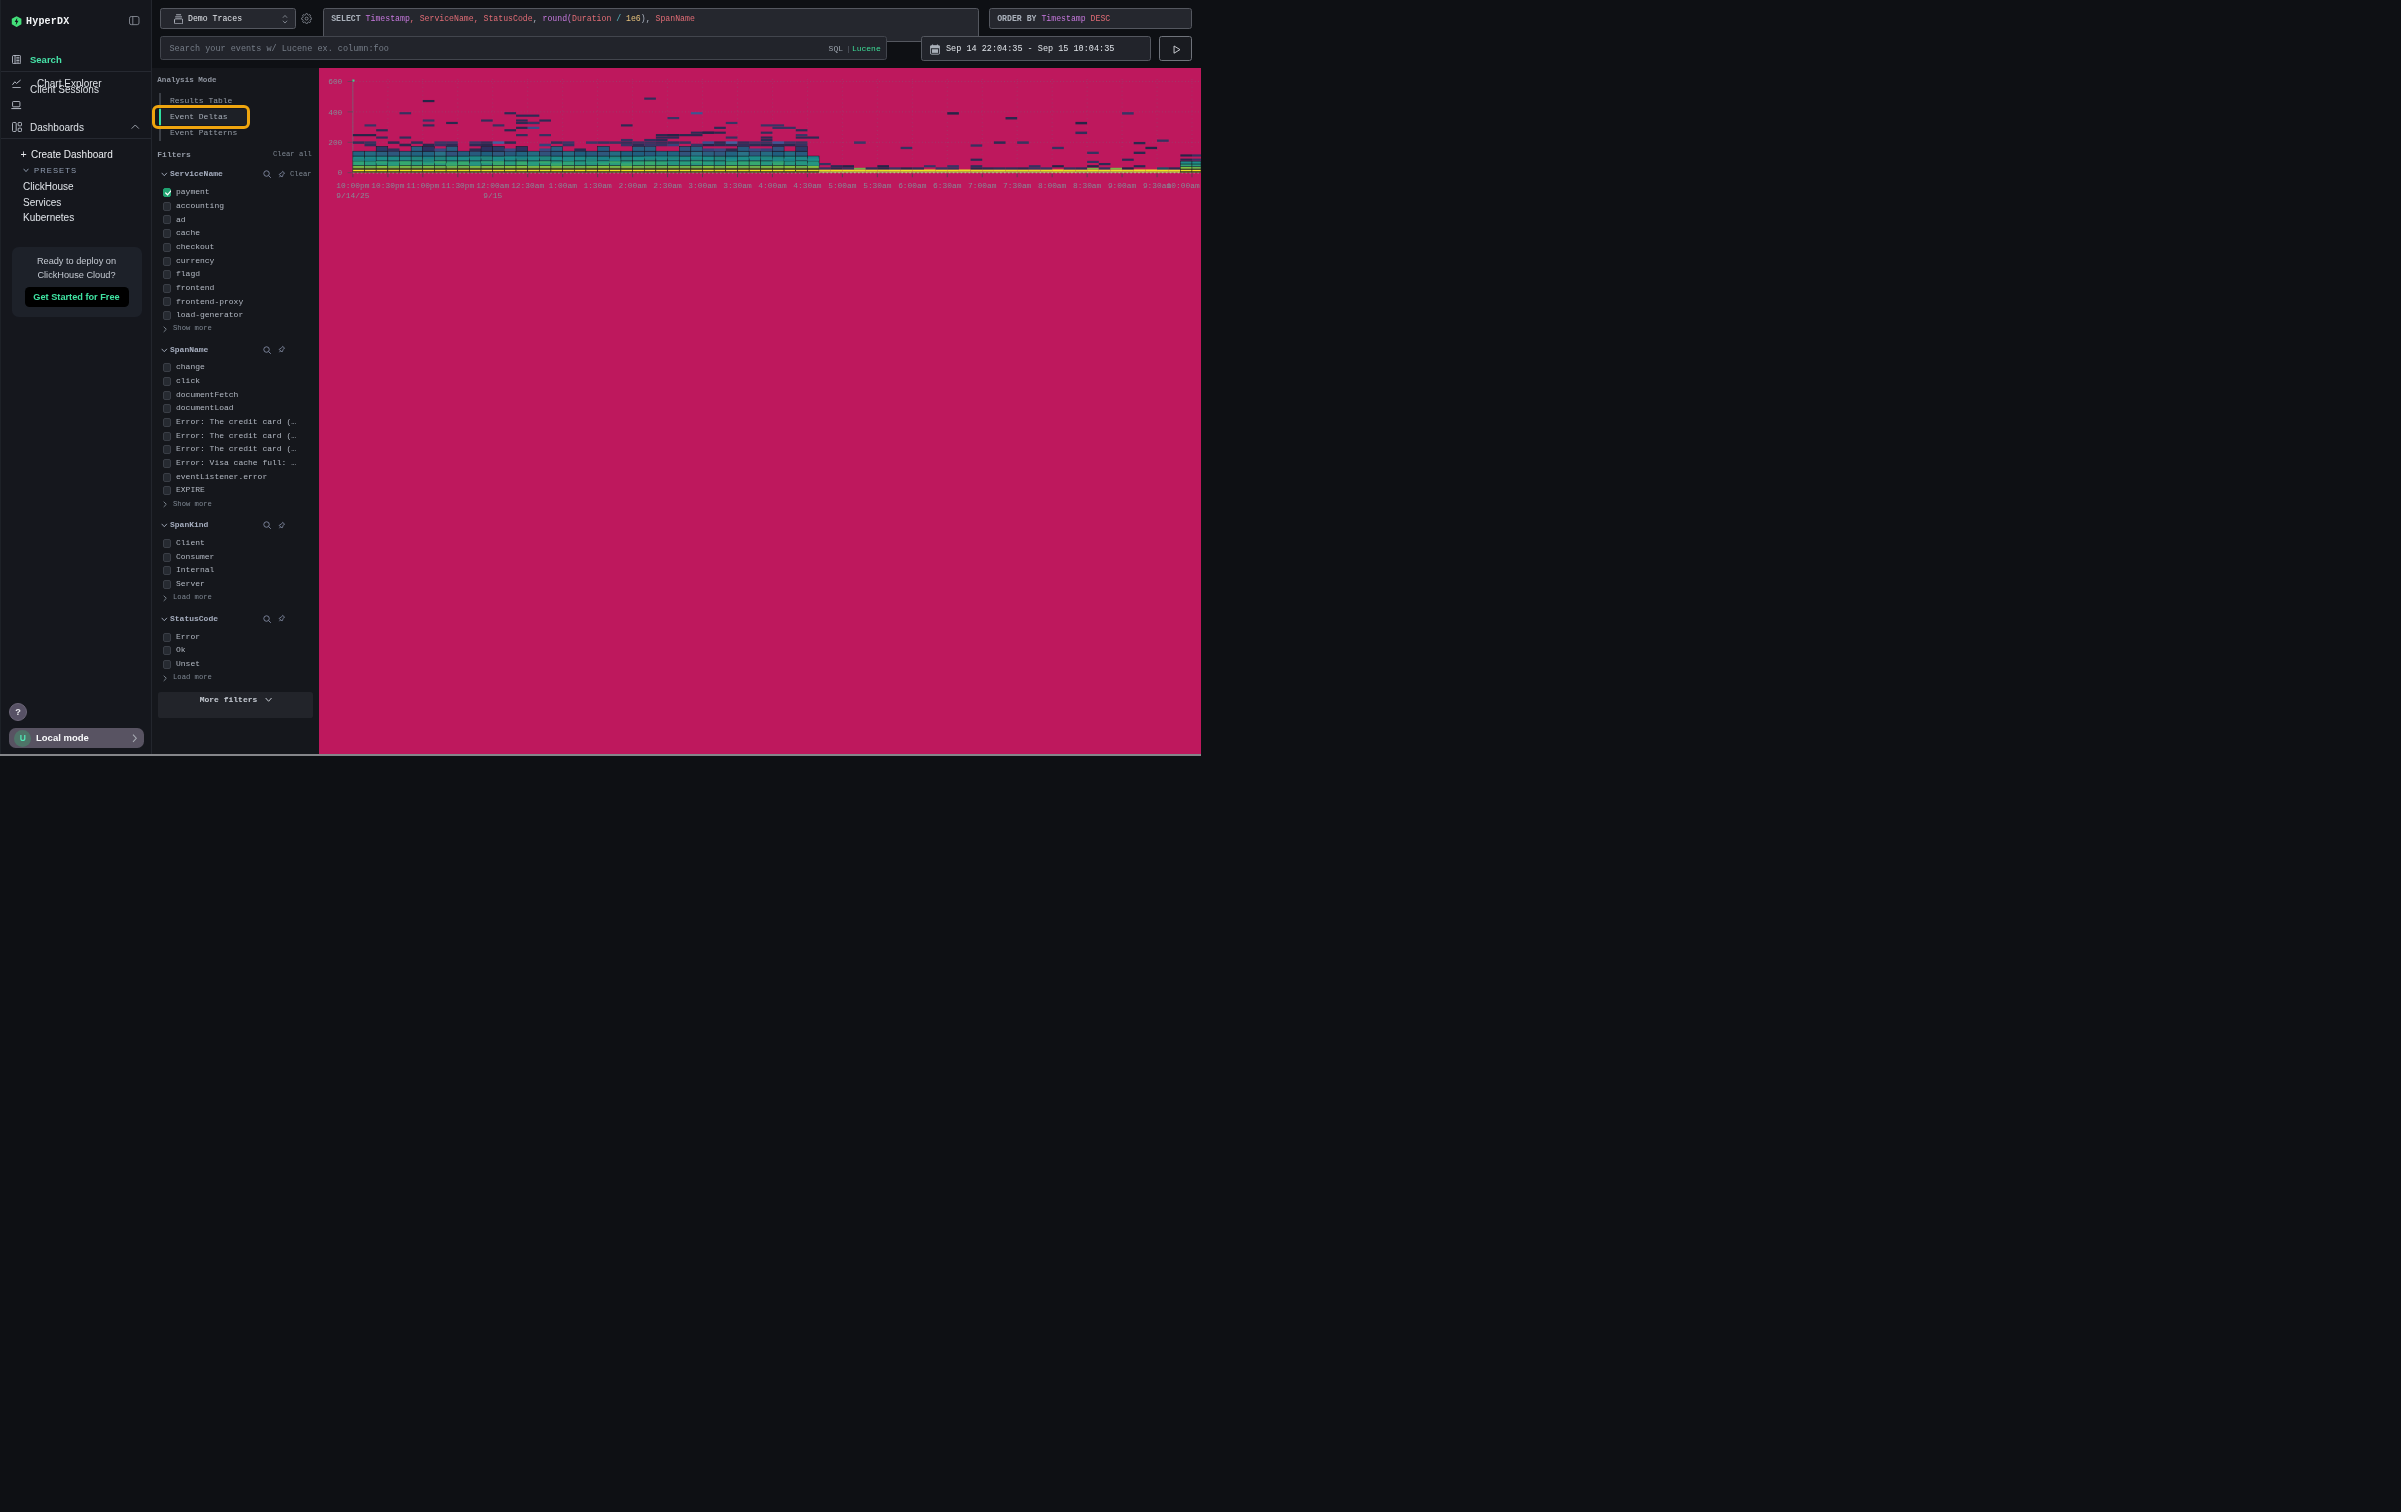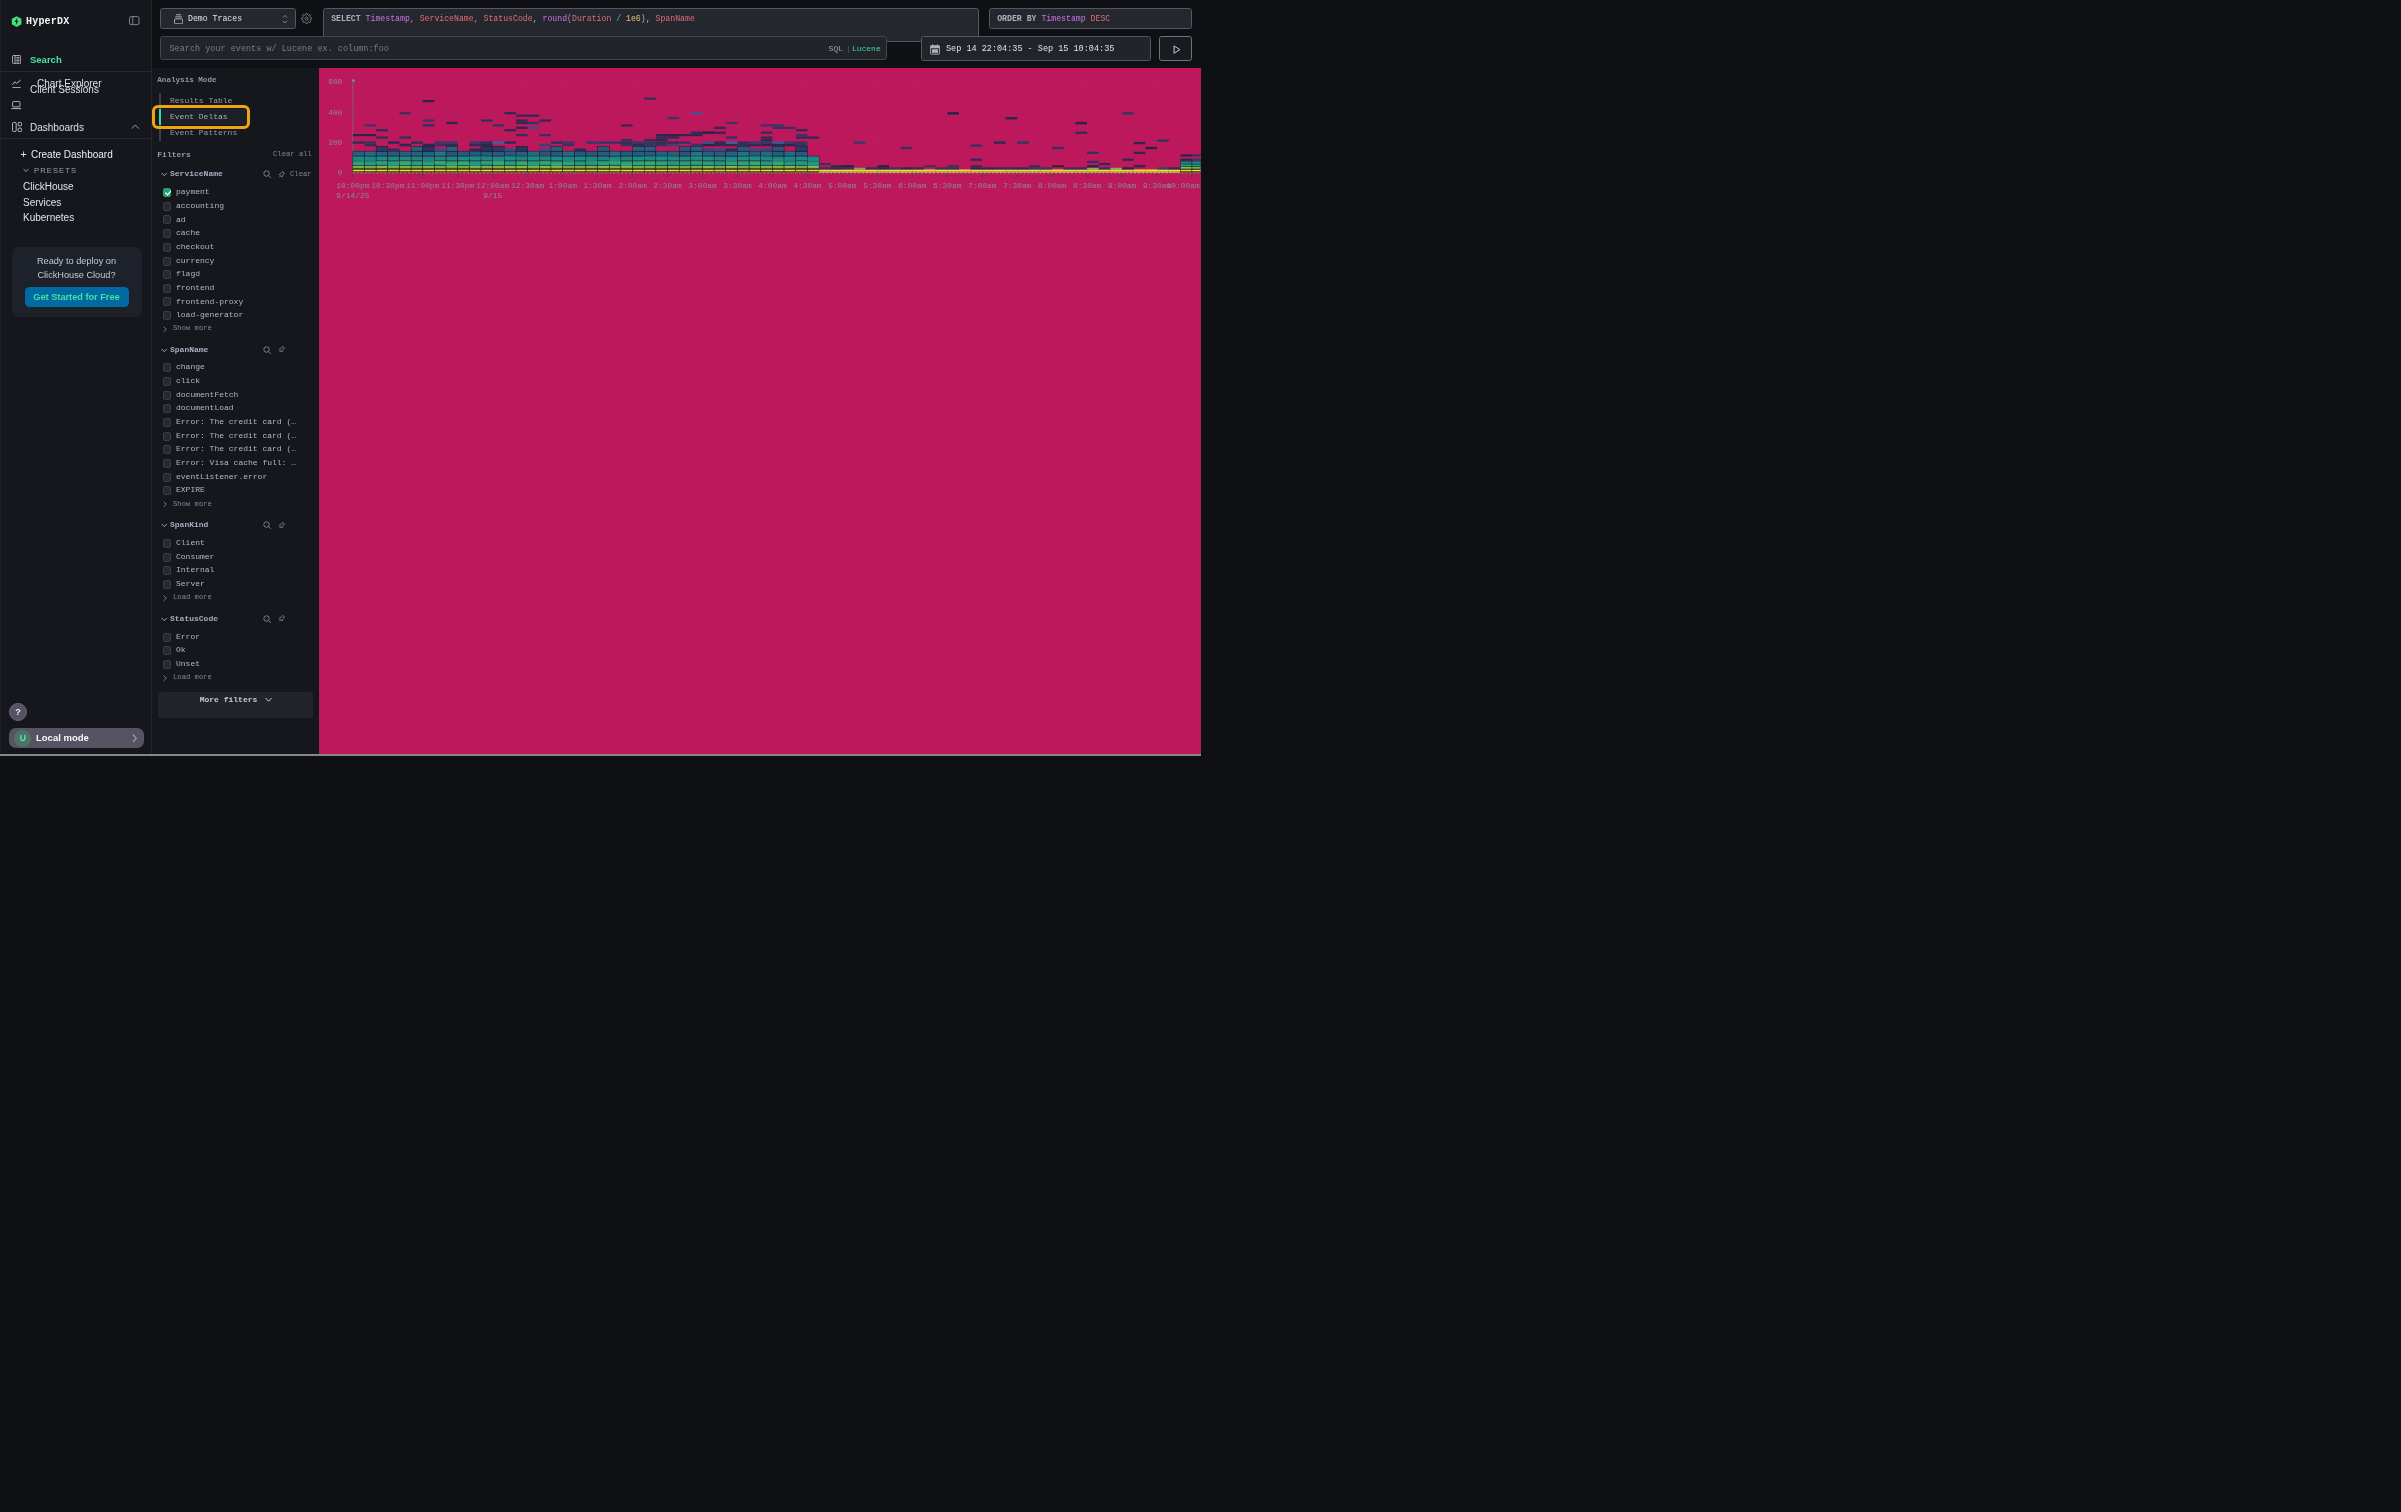--- a/index.html
+++ b/index.html
@@ -85,21 +85,21 @@
     <path d="M0.8 1.2 L4.5 5.5 L8.2 1.2" fill="none" stroke="#94a0b4" stroke-width="1.4"></path>
   </svg>
   <div class="abs sans" style="left:33px;top:166px;font-size:7.6px;letter-spacing:1.1px;color:#94a0b4;">PRESETS</div>
   <div class="abs sans" style="left:22px;top:181px;font-size:10px;color:#dfe3e8;">ClickHouse</div>
   <div class="abs sans" style="left:22px;top:197px;font-size:10px;color:#dfe3e8;">Services</div>
   <div class="abs sans" style="left:22px;top:212px;font-size:10px;color:#dfe3e8;">Kubernetes</div>
 
   <div class="abs" style="left:10.5px;top:247px;width:130px;height:70px;background:#1d2129;border-radius:6.6px;">
     <div class="sans" style="position:absolute;left:0;top:9.2px;width:100%;text-align:center;font-size:9.2px;color:#c5cad2;">Ready to deploy on</div>
     <div class="sans" style="position:absolute;left:0;top:23px;width:100%;text-align:center;font-size:9.2px;color:#c5cad2;">ClickHouse Cloud?</div>
-    <div class="sans" style="position:absolute;left:13px;top:40px;width:104px;height:20px;background:#0369a1;border-radius:4.6px;text-align:center;line-height:20px;font-size:9.2px;font-weight:bold;color:#3fe2a1;">Get Started for Free</div>
+    <div class="sans" style="position:absolute;left:13px;top:40px;width:104px;height:20px;background:#000000;border-radius:4.6px;text-align:center;line-height:20px;font-size:9.2px;font-weight:bold;color:#3fe2a1;">Get Started for Free</div>
   </div>
 
   <div class="abs sans" style="left:8px;top:703px;width:18px;height:18px;border-radius:50%;background:#575165;border:0.7px solid #6b6577;text-align:center;line-height:16.4px;font-size:9.2px;font-weight:bold;color:#e8e9ec;">?</div>
   <div class="abs" style="left:8px;top:728px;width:135px;height:20.4px;background:#585362;border-radius:6.6px;">
     <div class="sans" style="position:absolute;left:5.3px;top:1.6px;width:17px;height:17px;border-radius:50%;background:#4e7468;text-align:center;line-height:17px;font-size:8.5px;font-weight:bold;color:#52e8b5;">U</div>
     <div class="sans" style="position:absolute;left:27px;top:4px;font-size:9.5px;font-weight:bold;color:#fafbfc;">Local mode</div>
     <svg style="position:absolute;right:6.6px;top:6px" width="5.3" height="8.5" viewBox="0 0 8 13">
       <path d="M1.5 1 L6.5 6.5 L1.5 12" fill="none" stroke="#a9adb5" stroke-width="1.6"></path>
     </svg>
   </div>

